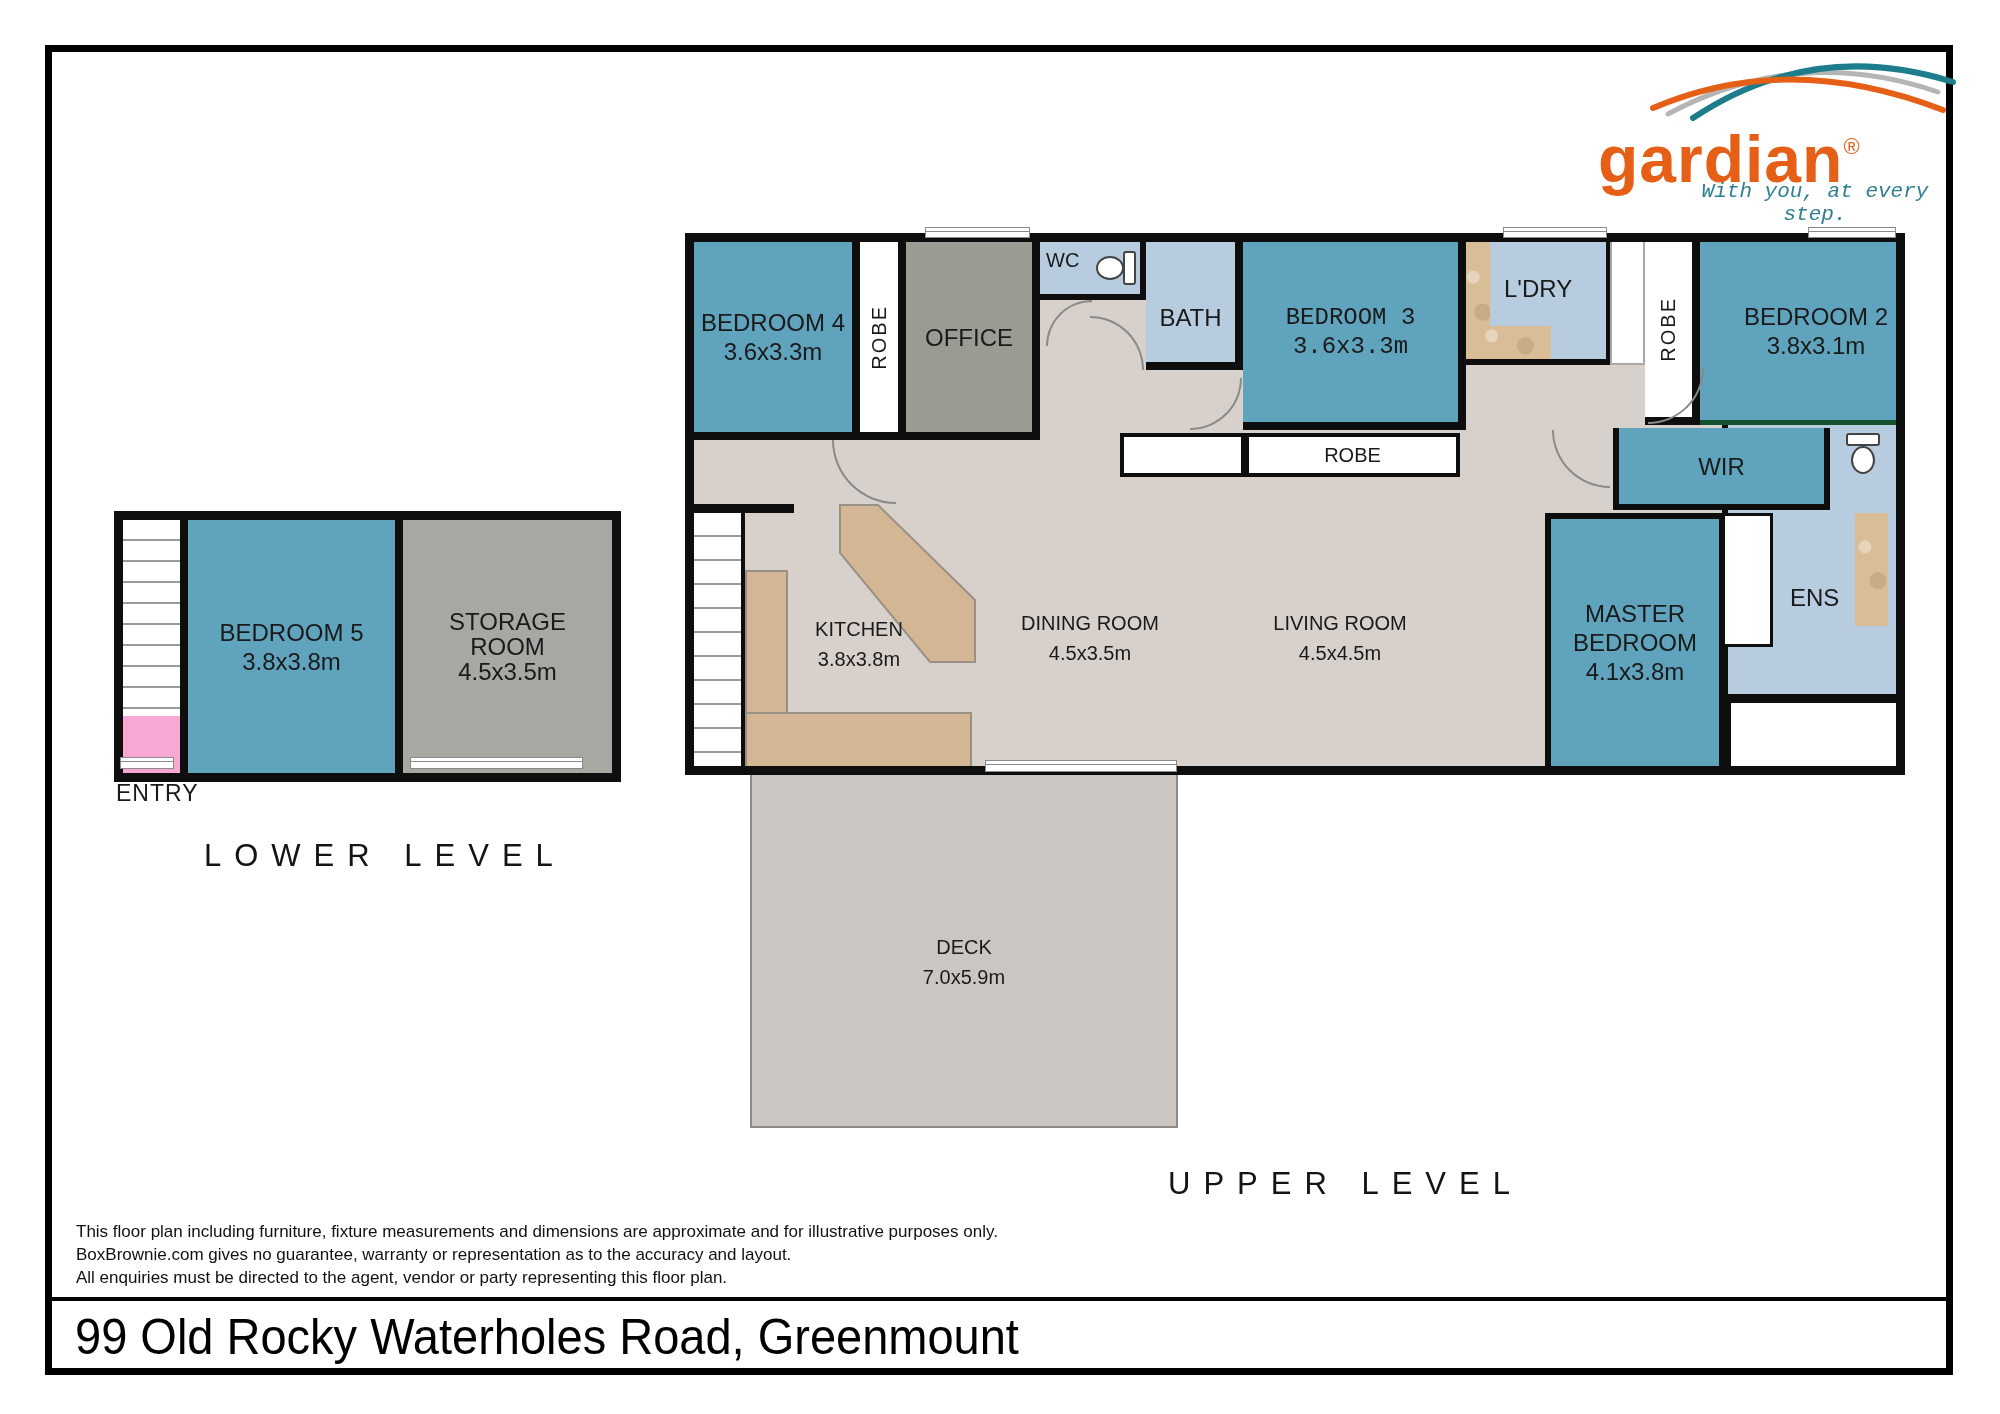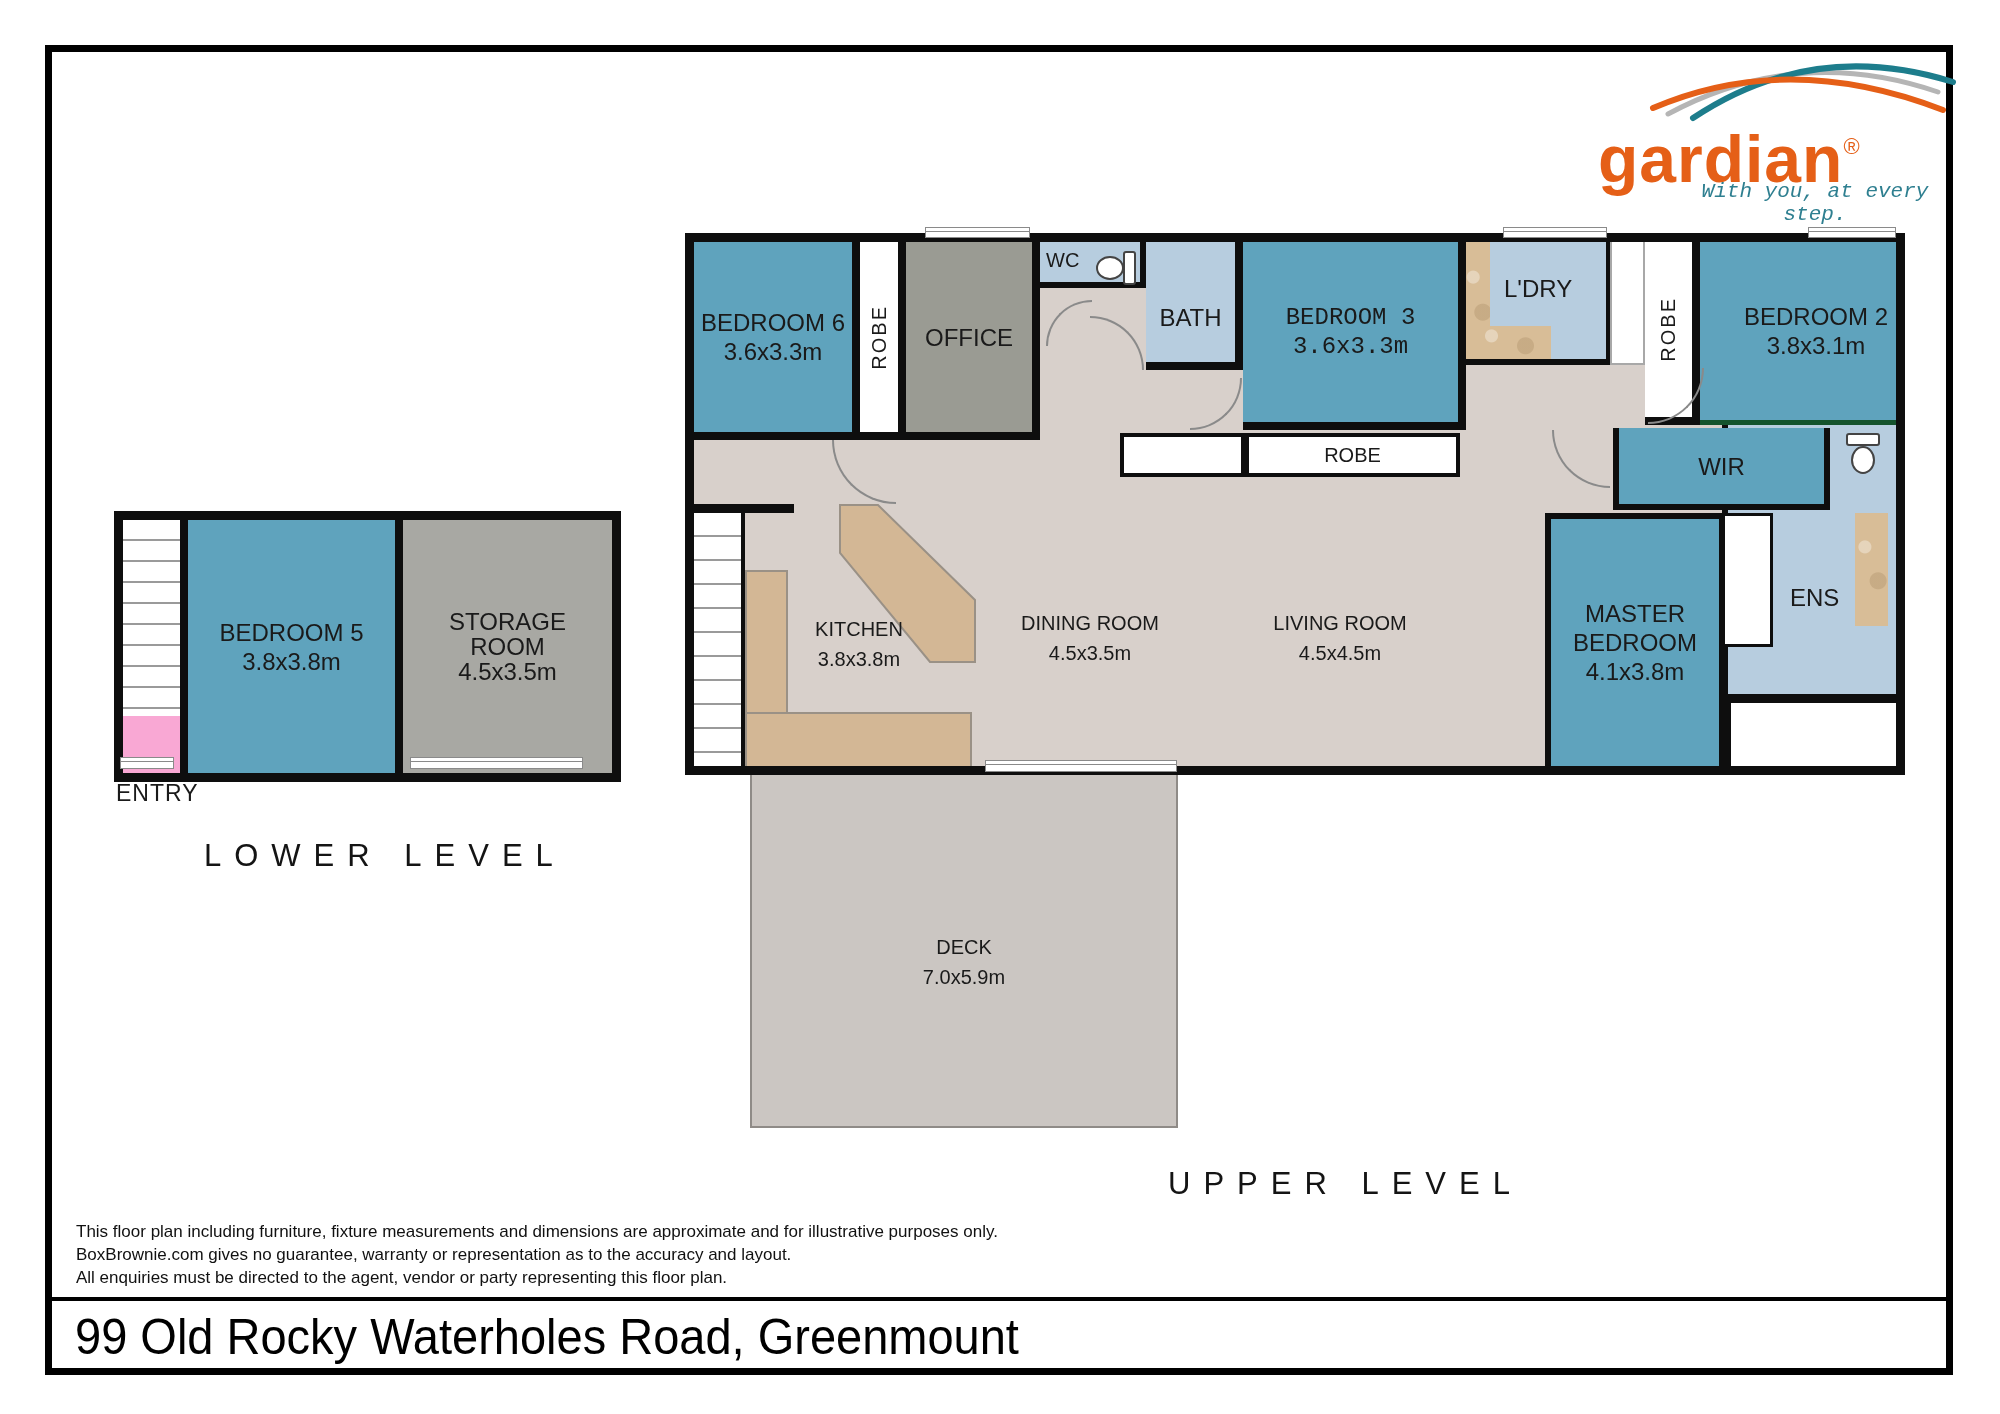--- a/index.html
+++ b/index.html
@@ -63,33 +63,33 @@
   <div class="abs" style="left:750px;top:772px;width:428px;height:356px;background:#cbc6c2;border:2px solid #8f8b87;z-index:0;">
     <div class="room-label" style="left:0;right:0;top:158px;">
       <div>DECK</div>
       <div>7.0x5.9m</div>
     </div>
   </div>
 
   <div class="plan" style="left:685px;top:233px;width:1220px;height:542px;background:#d8d0cb;z-index:2;">
 
     <div class="room teal" style="left:0;top:0;width:166px;height:198px;border-right:8px solid #0e0e0e;border-bottom:8px solid #0e0e0e;">
-      <div class="nm">BEDROOM 6</div>
+      <div class="nm">BEDROOM 4</div>
       <div class="dm">3.6x3.3m</div>
     </div>
 
     <div class="room white" style="left:166px;top:0;width:46px;height:198px;border-right:8px solid #0e0e0e;border-bottom:8px solid #0e0e0e;">
       <span class="vtext">ROBE</span>
     </div>
 
     <div class="room grayrm" style="left:212px;top:0;width:134px;height:198px;border-right:8px solid #0e0e0e;border-bottom:8px solid #0e0e0e;">
       <div class="nm">OFFICE</div>
     </div>
 
-    <div class="room lblue" style="left:346px;top:0;width:106px;height:46px;border-right:6px solid #0e0e0e;border-bottom:6px solid #0e0e0e;justify-content:flex-start;align-items:flex-start;">
+    <div class="room lblue" style="left:346px;top:0;width:106px;height:58px;border-right:6px solid #0e0e0e;border-bottom:6px solid #0e0e0e;justify-content:flex-start;align-items:flex-start;">
       <div class="nm" style="margin:4px 0 0 6px;font-size:20px;">WC</div>
     </div>
 
     <svg class="toilet" width="46" height="42" viewBox="0 0 46 42" style="left:398px;top:6px;">
       <rect x="32" y="4" width="11" height="32" rx="2" fill="#fff" stroke="#444" stroke-width="2"></rect>
       <ellipse cx="18" cy="20" rx="13" ry="11" fill="#fff" stroke="#444" stroke-width="2"></ellipse>
     </svg>
 
     <div class="room lblue" style="left:452px;top:0;width:97px;height:128px;border-right:8px solid #0e0e0e;border-bottom:8px solid #0e0e0e;">
       <div class="nm" style="margin-top:30px;">BATH</div>

